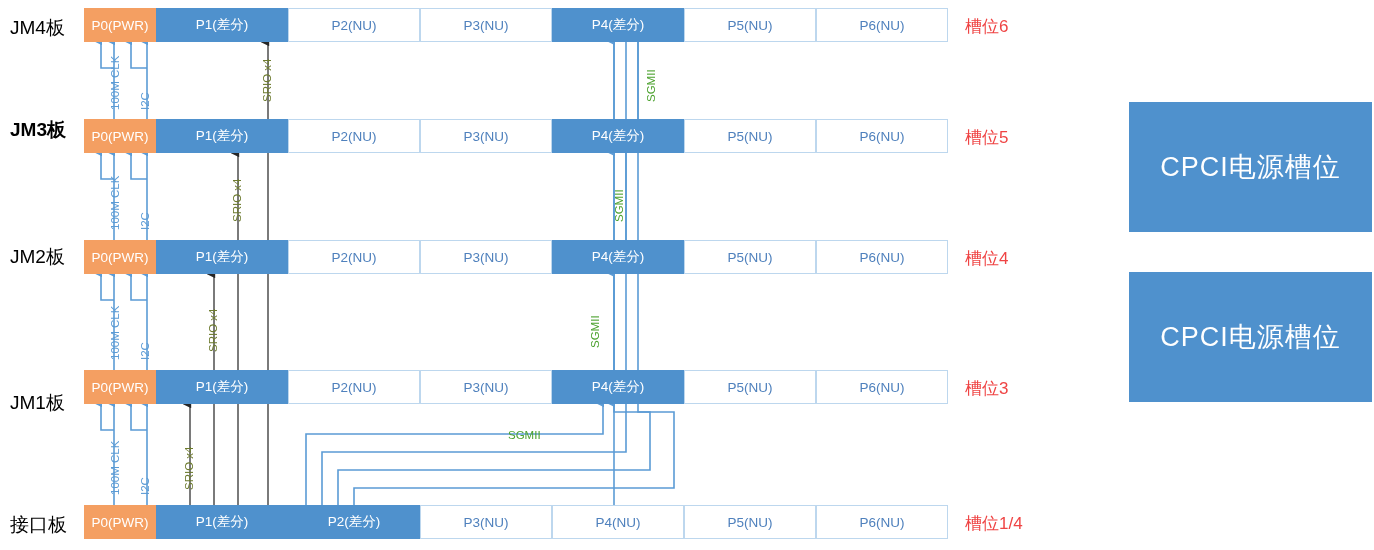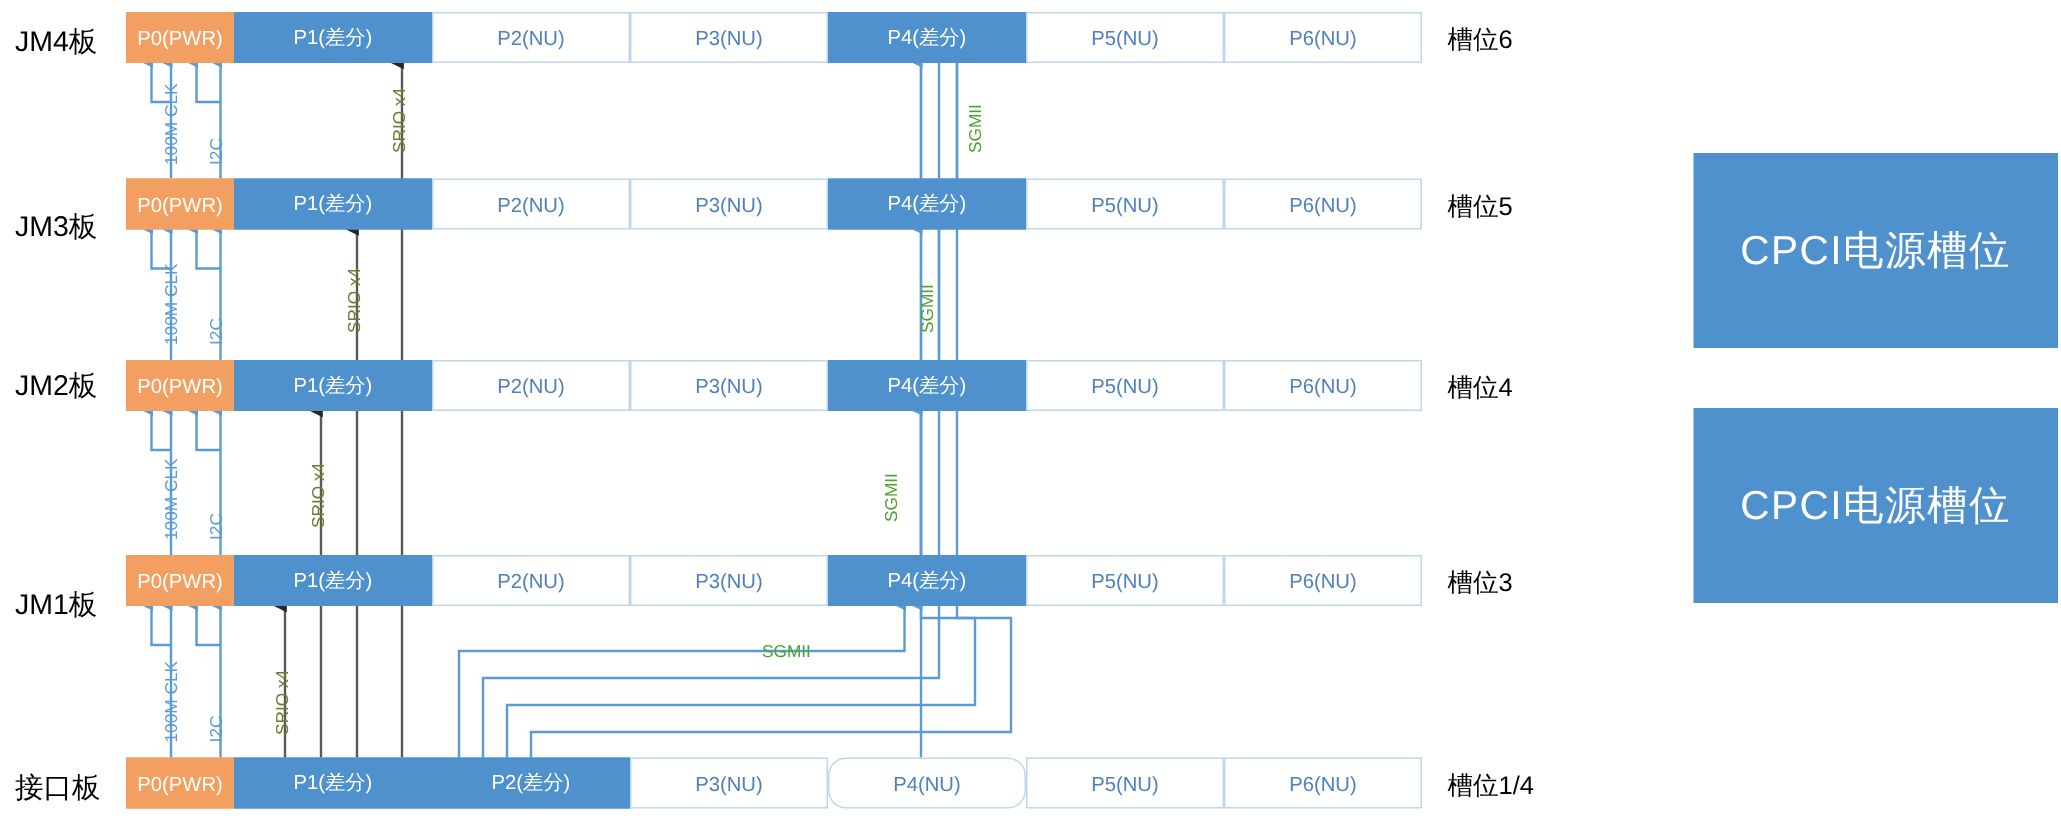--- a/index.html
+++ b/index.html
@@ -4,21 +4,21 @@
 <style>
   html,body{margin:0;padding:0;background:#ffffff;}
   body{width:1374px;height:550px;position:relative;overflow:hidden;
        font-family:"Liberation Sans","DejaVu Sans",sans-serif;}
   #stage{position:absolute;left:0;top:0;width:1374px;height:550px;}
 
   svg#wires{position:absolute;left:0;top:0;width:1374px;height:550px;pointer-events:none;}
 
   .board-label{position:absolute;font-size:19px;color:#000;white-space:nowrap;
                text-align:left;}
-  .slot-label{position:absolute;font-size:17px;color:#000000;white-space:nowrap;}
+  .slot-label{position:absolute;font-size:17px;color:#ef4444;white-space:nowrap;}
 
   .row{position:absolute;height:34px;}
   .seg{position:absolute;top:0;height:34px;box-sizing:border-box;
        display:flex;align-items:center;justify-content:center;
        font-size:13.5px;white-space:nowrap;}
   .seg.pwr{background:#F49F62;border:1px solid #F49F62;color:#ffffff;}
   .seg.diff{background:#4F91CD;border:1px solid #4F91CD;color:#ffffff;}
   .seg.nu{background:#ffffff;border:1px solid #BDD7EE;color:#4F81BD;}
 
   .cpci{position:absolute;background:#4F91CD;display:flex;align-items:center;
@@ -88,21 +88,21 @@
       <div class="row" style="left: 0px; top: 8px; width: 1374px;">
         <div class="seg pwr" style="left: 84px; width: 72px;">P0(PWR)</div>
         <div class="seg diff" style="left: 156px; width: 132px;">P1(差分)</div>
         <div class="seg nu" style="left: 288px; width: 132px;">P2(NU)</div>
         <div class="seg nu" style="left: 420px; width: 132px;">P3(NU)</div>
         <div class="seg diff" style="left: 552px; width: 132px;">P4(差分)</div>
         <div class="seg nu" style="left: 684px; width: 132px;">P5(NU)</div>
         <div class="seg nu" style="left: 816px; width: 132px;">P6(NU)</div>
       </div>
       <div class="slot-label" style="left: 965px; top: 15px;">槽位6</div>
-      <div class="board-label" style="left: 10px; top: 138px;">JM3板</div>
+      <div class="board-label" style="left: 10px; top: 117px; font-weight: bold;">JM3板</div>
       <div class="row" style="left: 0px; top: 119px; width: 1374px;">
         <div class="seg pwr" style="left: 84px; width: 72px;">P0(PWR)</div>
         <div class="seg diff" style="left: 156px; width: 132px;">P1(差分)</div>
         <div class="seg nu" style="left: 288px; width: 132px;">P2(NU)</div>
         <div class="seg nu" style="left: 420px; width: 132px;">P3(NU)</div>
         <div class="seg diff" style="left: 552px; width: 132px;">P4(差分)</div>
         <div class="seg nu" style="left: 684px; width: 132px;">P5(NU)</div>
         <div class="seg nu" style="left: 816px; width: 132px;">P6(NU)</div>
       </div>
       <div class="slot-label" style="left: 965px; top: 126px;">槽位5</div>
@@ -127,21 +127,21 @@
         <div class="seg nu" style="left: 684px; width: 132px;">P5(NU)</div>
         <div class="seg nu" style="left: 816px; width: 132px;">P6(NU)</div>
       </div>
       <div class="slot-label" style="left: 965px; top: 377px;">槽位3</div>
       <div class="board-label" style="left: 10px; top: 512px;">接口板</div>
       <div class="row" style="left: 0px; top: 505px; width: 1374px;">
         <div class="seg pwr" style="left: 84px; width: 72px;">P0(PWR)</div>
         <div class="seg diff" style="left: 156px; width: 132px;">P1(差分)</div>
         <div class="seg diff" style="left: 288px; width: 132px;">P2(差分)</div>
         <div class="seg nu" style="left: 420px; width: 132px;">P3(NU)</div>
-        <div class="seg nu" style="left: 552px; width: 132px; border-radius: 12px;">P4(NU)</div>
+        <div class="seg nu" style="left: 552px; width: 132px;">P4(NU)</div>
         <div class="seg nu" style="left: 684px; width: 132px;">P5(NU)</div>
         <div class="seg nu" style="left: 816px; width: 132px;">P6(NU)</div>
       </div>
       <div class="slot-label" style="left: 965px; top: 512px;">槽位1/4</div>
     </div>
   <div id="labels-layer">
       <div class="wlabel vert lbl-blue" style="left: 109px; top: 495px;">100M CLK</div>
       <div class="wlabel vert lbl-blue" style="left: 139px; top: 495px;">I2C</div>
       <div class="wlabel vert lbl-olive" style="left: 183px; top: 490px;">SRIO x4</div>
       <div class="wlabel  lbl-green" style="left: 508px; top: 429px;">SGMII</div>

